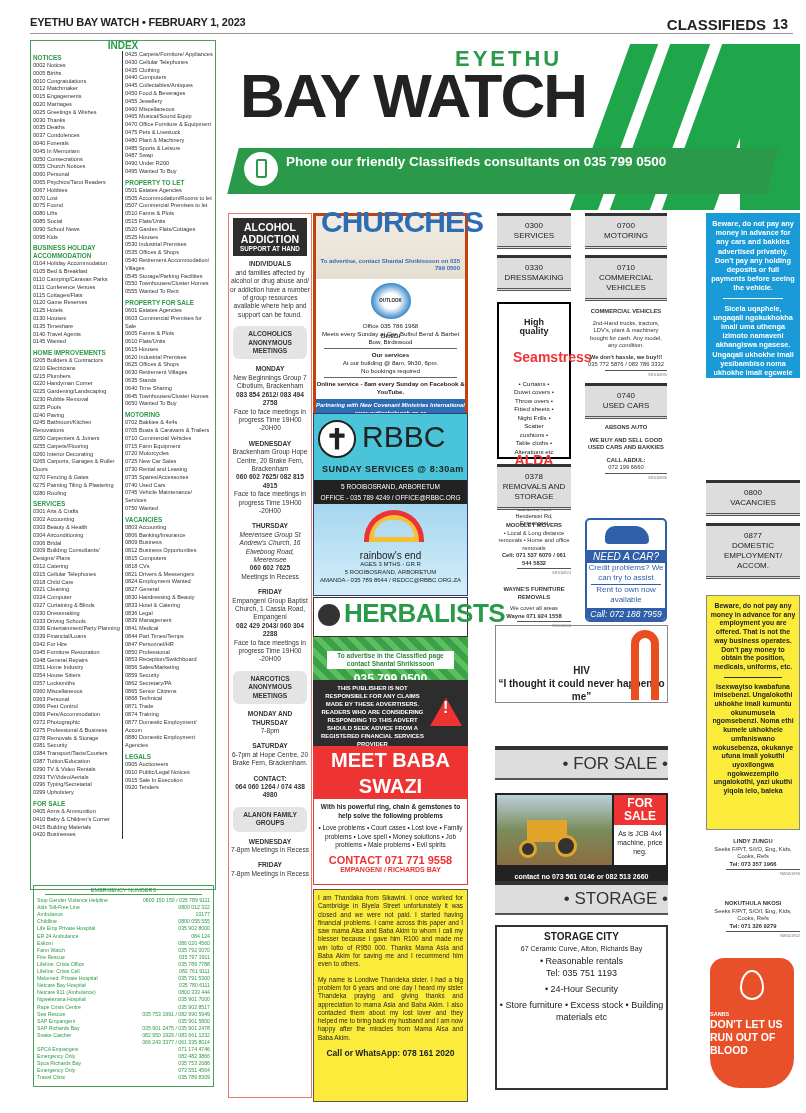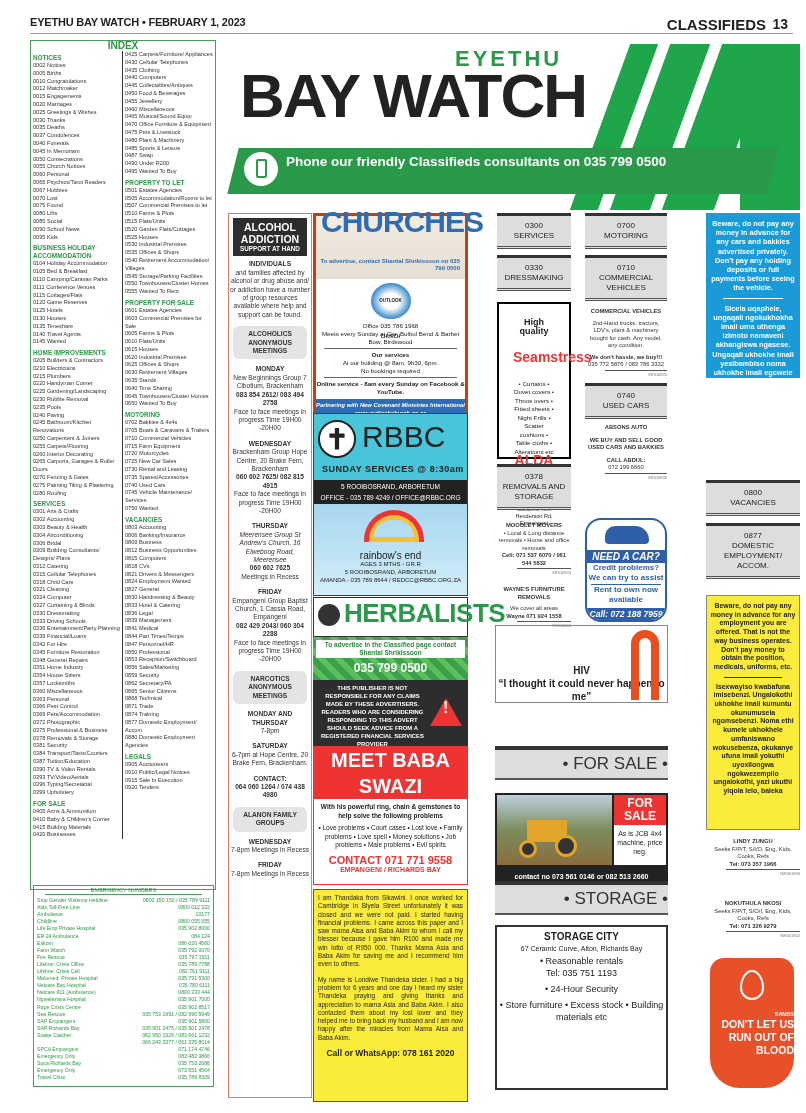--- a/index.html
+++ b/index.html
@@ -46,42 +46,42 @@
 .rbbc-a{height:66px;background:#4ac4d8;position:relative}
 .rbbc-a .x{position:absolute;left:4px;top:6px;width:38px;height:38px;border-radius:50%;background:#fff;border:2px solid #222;font-size:28px;line-height:36px;font-weight:bold;color:#222}
 .rbbc-a .r{position:absolute;left:48px;top:6px;font-size:30px;color:#222}
 .rbbc-a .s{position:absolute;left:8px;top:50px;font-size:9px;font-weight:bold;letter-spacing:.5px}
 .rbbc-b{background:#222;color:#fff;height:24px;font-size:6.5px;line-height:11px;padding-top:1px}
 .rbbc-c{height:91px;background:linear-gradient(#a6d6ef,#d4eef9);position:relative;padding-top:48px;line-height:8px;font-size:6px}
 .rainbow{position:absolute;left:50px;top:6px;width:60px;height:32px;border-radius:60px 60px 0 0;border:5px solid #e33;border-bottom:none;box-shadow:inset 0 0 0 5px #f5c033}
 
 .herb{left:313px;top:597px;width:155px;height:40px;border:1px solid #333;font-size:26px;font-weight:900;color:#2a9a4a;padding-left:30px;letter-spacing:-.5px}
 .herbi{position:absolute;left:4px;top:6px;width:22px;height:22px;border-radius:50%;background:#333}
-.adv{left:313px;top:637px;width:155px;height:43px;background:repeating-linear-gradient(45deg,#3aa14a 0 6px,#5cbf5e 6px 12px);text-align:center;padding:3px}
+.adv{left:313px;top:637px;width:155px;height:43px;background:repeating-linear-gradient(45deg,#3aa14a 0 6px,#5cbf5e 6px 12px);text-align:center;padding:14px}
 .adv .w{background:#fff;color:#2a8a3a;font-size:6.5px;font-weight:bold;line-height:8px;padding:1px}
 .adv .n{color:#fff;font-size:12px;font-weight:bold;margin-top:3px}
 .disc{left:313px;top:680px;width:155px;height:66px;background:#2d2d2d;color:#fff;font-size:5.9px;font-weight:bold;text-align:center;line-height:8px;padding:4px 40px 0 4px}
 .tri{position:absolute;right:6px;top:18px;width:0;height:0;border-left:16px solid transparent;border-right:16px solid transparent;border-bottom:28px solid #e33}
 .tri span{position:absolute;left:-3px;top:6px;color:#fff;font-size:16px;font-weight:bold}
 .baba{left:313px;top:746px;width:155px;height:139px;border:1px solid #e33;text-align:center;font-size:6.5px;line-height:8.5px}
 .baba-h{background:#e33;color:#fff;font-size:20px;font-weight:900;line-height:26px}
 .baba .c{color:#e33;font-weight:bold;font-size:11px;line-height:12px;margin-top:4px}
 .baba .c2{color:#e33;font-weight:bold;font-size:7px}
 .thand{left:313px;top:889px;width:155px;height:213px;background:#fbec3b;border:1px solid #555;font-size:6.4px;line-height:8.3px;padding:4px;text-align:justify}
 .thand p{margin-bottom:7px}
 .thand .cw{text-align:center;font-weight:bold;font-size:8.5px}
 
 .chead{background:#ddd;border-top:3px solid #333;border-bottom:3px double #555;text-align:center;font-size:8px;line-height:10px;font-family:"Liberation Sans",sans-serif;color:#222;padding:5px 0}
 .seam{left:497px;top:302px;width:74px;height:157px;border:2px solid #000000;text-align:center;font-size:6.2px;line-height:8.5px;padding:14px}
 .seam .hq{font-weight:900;font-size:9px}
 .seam .sm{color:#e33;font-weight:900;font-size:14px;margin:18px 0}
 .seam .al{color:#e33;font-weight:900;font-size:14px}
 .small{font-size:5.8px;line-height:7.5px;text-align:center;color:#333}
 .rule{border-top:1px solid #555;margin:1px 0 0 20px;font-size:4px;text-align:right;color:#777}
-.needcar{left:585px;top:518px;width:82px;height:104px;border:2px solid #2e5fa8;border-radius:16px;text-align:center;color:#2e5fa8;font-weight:bold;font-size:8px;line-height:10px;overflow:hidden}
+.needcar{left:585px;top:518px;width:82px;height:104px;border:2px solid #2e5fa8;border-radius:5px;text-align:center;color:#2e5fa8;font-weight:normal;font-size:8px;line-height:10px;overflow:hidden}
 .needcar .h{background:#2e5fa8;color:#fff;font-size:10px;line-height:13px;font-style:italic;margin-top:30px}
 .needcar .f{background:#2e5fa8;color:#fff;font-style:italic;font-size:8.5px;line-height:12px;margin-top:3px}
 .hiv{left:495px;top:625px;width:173px;height:78px;border:1px solid #888;text-align:center;font-weight:bold;font-size:10px;line-height:13px;padding-top:38px}
 .hivribbon{position:absolute;right:8px;top:4px;width:28px;height:70px;border-radius:20px 20px 0 0;border:8px solid #e84e1e;border-bottom:none}
 .bighead{background:#ddd;border-top:4px solid #333;border-bottom:2px solid #555;text-align:right;font-size:17px;line-height:28px;color:#333}
 .jcb{left:495px;top:793px;width:173px;height:88px;background:#222;color:#fff}
 .jcbimg{position:absolute;left:2px;top:2px;width:115px;height:70px;background:linear-gradient(#bcd0dc,#7b8c5b 50%,#8b6d3f)}
 .jcbimg .body{position:absolute;left:30px;top:25px;width:40px;height:22px;background:#e2a52a}
 .jcbimg .w1{position:absolute;left:22px;top:45px;width:18px;height:18px;border-radius:50%;background:#333;border:3px solid #e2a52a}
 .jcbimg .w2{position:absolute;left:58px;top:40px;width:22px;height:22px;border-radius:50%;background:#333;border:3px solid #e2a52a}
@@ -89,21 +89,21 @@
 .jcbtxt .fs{background:#e33;color:#fff;font-weight:900;font-size:12px;line-height:13px;padding:2px 0}
 .jcbcont{position:absolute;left:0;bottom:1px;width:100%;text-align:center;font-size:7px;font-weight:bold}
 .storage{left:495px;top:925px;width:173px;height:165px;border:2px solid #333;text-align:center;color:#222;font-size:9px;line-height:12px}
 .storage .t{font-weight:bold;font-size:10px;margin-top:4px}
 .storage .mw{font-weight:900;font-size:15.5px;line-height:18px;margin:6px 0}
 
 .beware1{left:706px;top:213px;width:94px;height:165px;background:#1a9ad7;color:#fff;font-weight:bold;font-size:7.3px;line-height:9.2px;text-align:center;padding:6px 3px}
 .beware1 hr,.beware2 hr{border:none;border-top:1px solid #fff;margin:5px 14px}
 .beware2 hr{border-top-color:#333}
 .beware2{left:706px;top:595px;width:94px;height:235px;background:#fbec3b;color:#222;font-weight:bold;font-size:6.9px;line-height:8.7px;text-align:center;padding:6px 3px;border:1px solid #888}
-.sanbs{left:710px;top:958px;width:84px;height:130px;background:#e8502a;border-radius:14px 14px 30px 30px;color:#fff;text-align:right;font-weight:900;font-size:10.5px;line-height:13px;padding-top:52px}
+.sanbs{left:710px;top:958px;width:84px;height:130px;background:#e8502a;border-radius:14px 14px 30px 30px;color:#fff;text-align:left;font-weight:900;font-size:10.5px;line-height:13px;padding-top:52px}
 .drop{position:absolute;left:30px;top:12px;width:24px;height:30px;border:2px solid #fff;border-radius:50% 50% 50% 50%/60% 60% 40% 40%}
 .sanbs .sn{font-size:5.5px;line-height:8px}
 </style>
 </head>
 <body>
 
 <div class="abs hdr-l">EYETHU BAY WATCH • FEBRUARY 1, 2023</div>
 <div class="abs hdr-r">CLASSIFIEDS</div>
 <div class="abs hdr-pg">13</div>
 <div class="abs hdr-line"></div>

